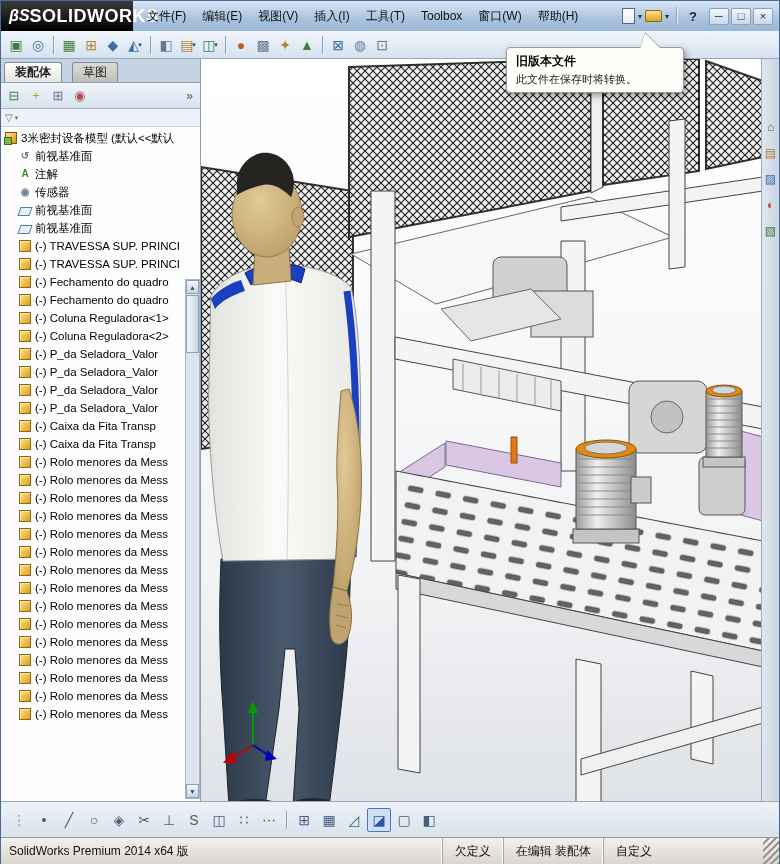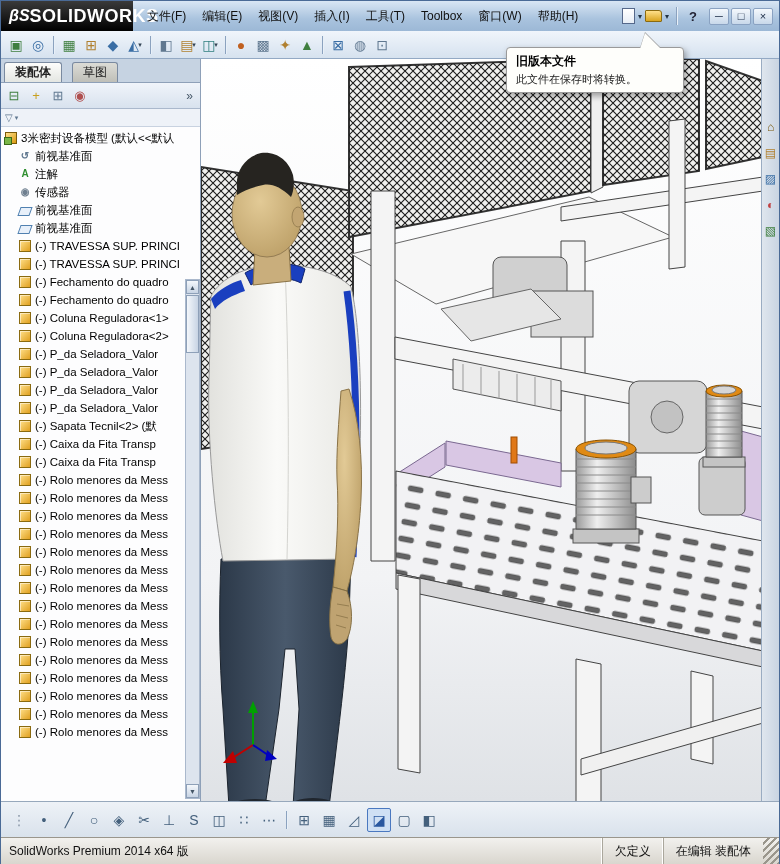--- a/index.html
+++ b/index.html
@@ -289,24 +289,20 @@
           <span class="ti component"></span>
           <span class="tlabel">(-) P_da Seladora_Valor</span>
         </div>
         <div class="trow child">
           <span class="ti component"></span>
           <span class="tlabel">(-) P_da Seladora_Valor</span>
         </div>
         <div class="trow child">
           <span class="ti component"></span>
           <span class="tlabel">(-) P_da Seladora_Valor</span>
-        </div>
-        <div class="trow child">
-          <span class="ti component"></span>
-          <span class="tlabel">(-) Sapata Tecnil&lt;2&gt; (默</span>
         </div>
         <div class="trow child">
           <span class="ti component"></span>
           <span class="tlabel">(-) Caixa da Fita Transp</span>
         </div>
         <div class="trow child">
           <span class="ti component"></span>
           <span class="tlabel">(-) Caixa da Fita Transp</span>
         </div>
         <div class="trow child">
@@ -591,20 +587,21 @@
       <span class="tbi">
         <span style="color: rgb(68, 96, 124);">◧</span>
       </span>
     </div>
 
   <div class="statusbar">
     <span class="sb-left">SolidWorks Premium 2014 x64 版</span>
     <span id="sb-fields" style="display:flex;height:100%;margin-left:auto;">
         <div class="sb-field first">欠定义</div>
         <div class="sb-field">在编辑 装配体</div>
+        <div class="sb-field wide">自定义</div>
       </span>
     <span class="sb-grip"></span>
   </div>
 
   <div class="tooltip">
     <div class="tt-pointer"></div>
     <div class="tt-title">旧版本文件</div>
     <div class="tt-body">此文件在保存时将转换。</div>
   </div>
 

